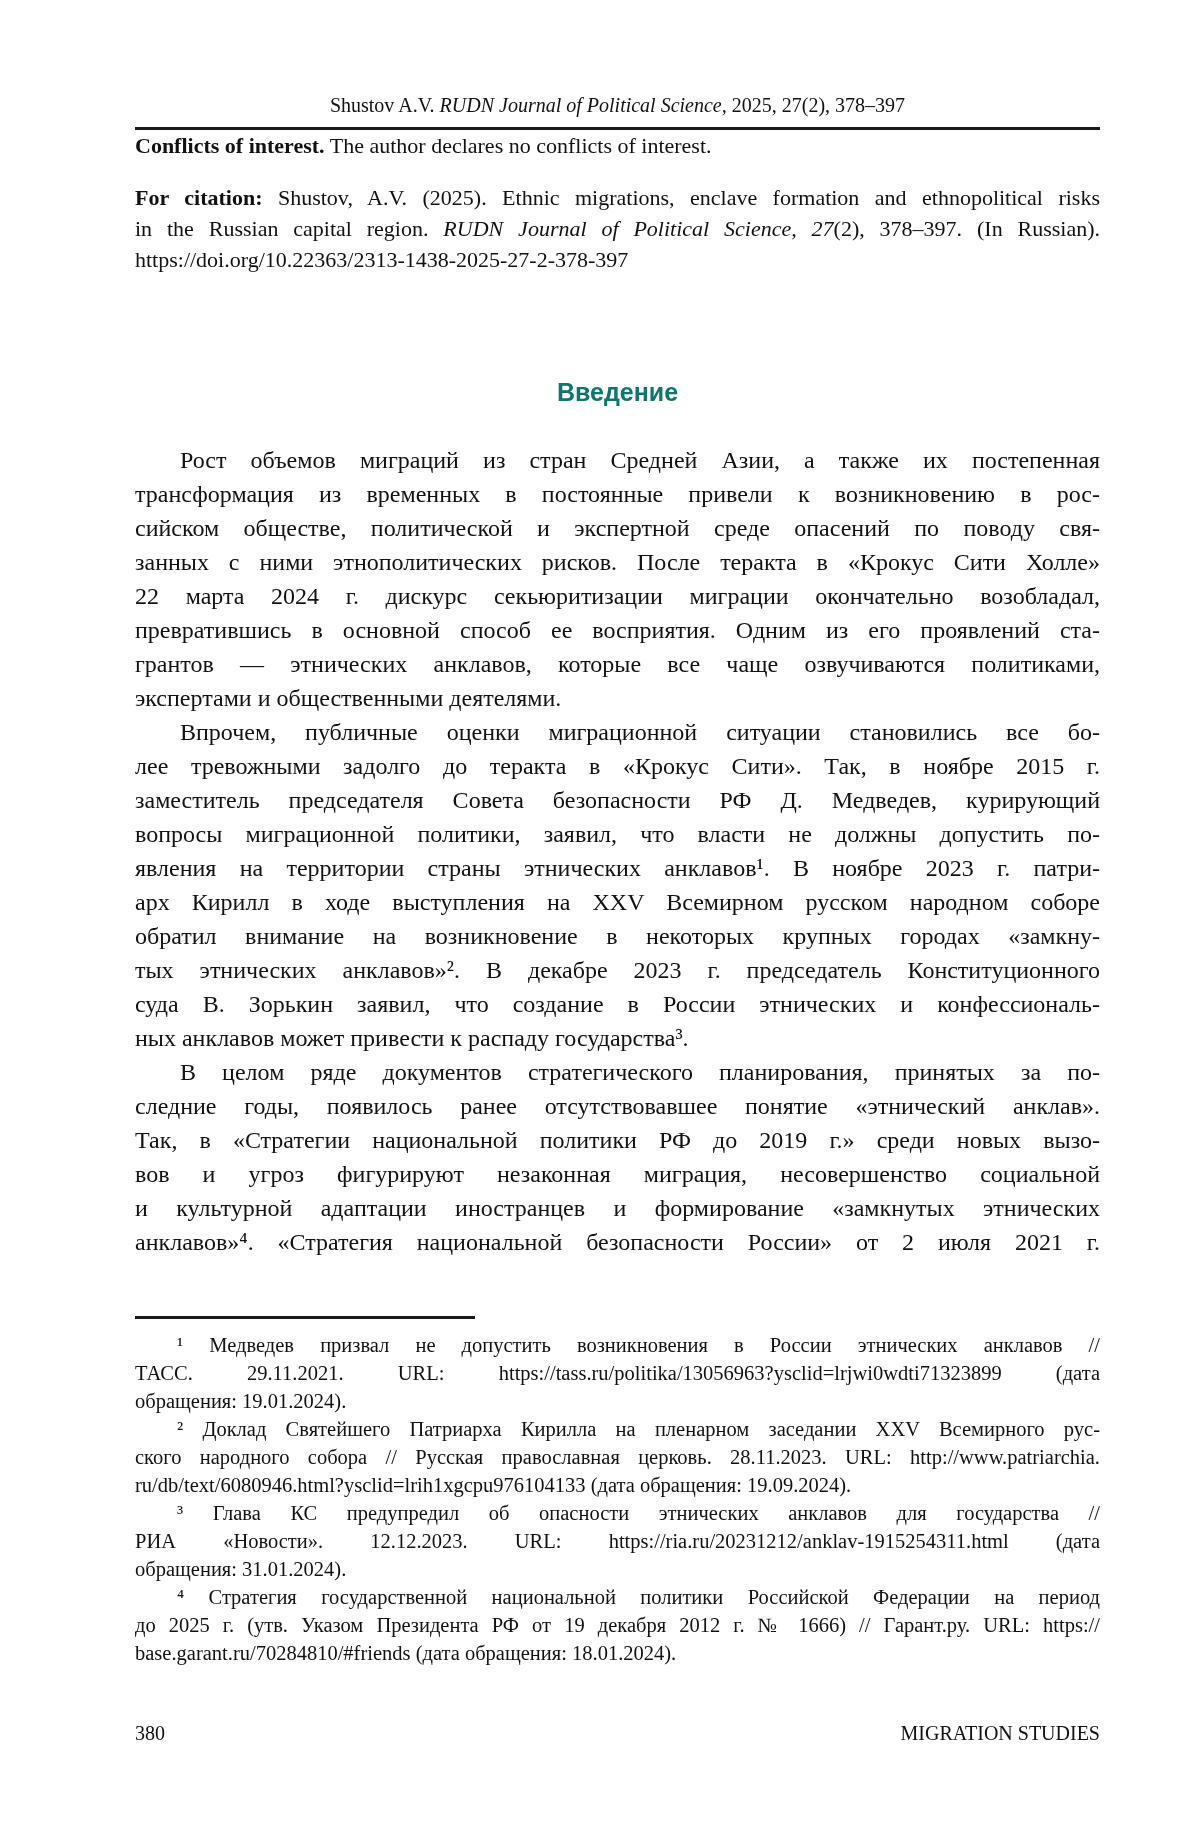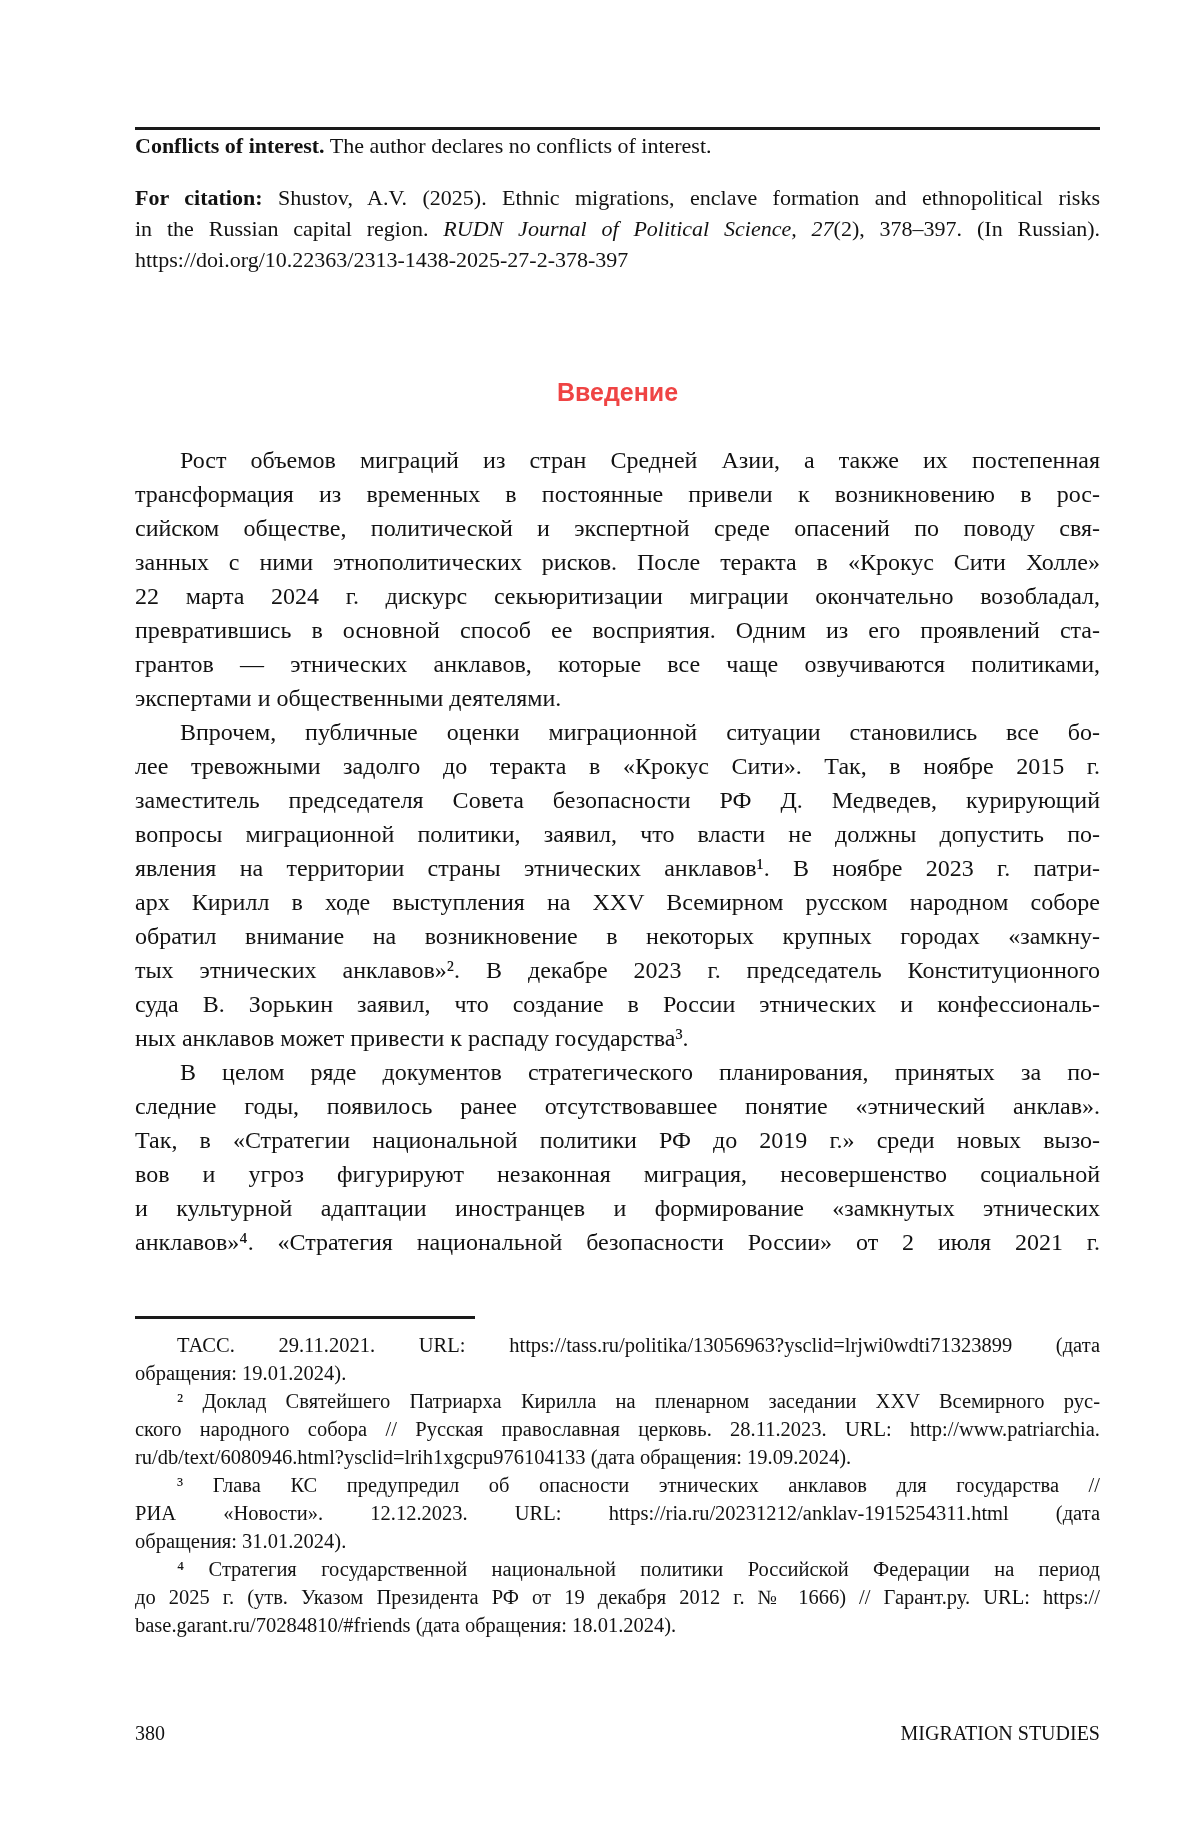--- a/index.html
+++ b/index.html
@@ -24,41 +24,44 @@
 
   .head-rule { top: 127px; height: 3px; background: #1a1a1a; }
 
   .conflicts { top: 131px; font-size: 22px; line-height: 30px; }
   .citation  { top: 182px; font-size: 22px; line-height: 31px; }
 
   .section-title {
     top: 378px; width: 965px; margin: 0;
     text-align: center;
     font-family: "Liberation Sans", "DejaVu Sans", sans-serif;
-    font-size: 25px; font-weight: bold; color: #ef4444;
+    font-size: 25px; font-weight: bold; color: #0f766e;
   }
 
   .body-text { top: 443px; font-size: 24px; line-height: 34px; }
   .para .line:first-child { text-indent: 45px; }
 
   .fn-rule { top: 1316px; width: 340px; height: 3px; background: #1a1a1a; }
 
   .footnotes { top: 1331px; font-size: 20.5px; line-height: 28px; }
   .fn .line:first-child { text-indent: 42px; }
 
   .page-footer {
     top: 1722px; font-size: 20px;
     display: flex; justify-content: space-between; align-items: baseline;
   }
 </style>
 </head>
 <body>
 
 <div class="page">
 
+  <div class="abs running-head">
+      <div class="line"><span>Shustov A.V. </span><span class="i">RUDN Journal of Political Science,</span><span> 2025, 27(2), 378–397</span></div>
+    </div>
 
   <div class="abs head-rule"></div>
 
   <div class="abs conflicts">
       <div class="line"><span class="b">Conflicts of interest.</span><span> The author declares no conflicts of interest.</span></div>
     </div>
 
   <div class="abs citation">
       <div class="line jl"><span class="b">For citation:</span><span> Shustov, A.V. (2025). Ethnic migrations, enclave formation and ethnopolitical risks</span></div>
       <div class="line jl"><span>in the Russian capital region. </span><span class="i">RUDN Journal of Political Science,</span><span> </span><span class="i">27</span><span>(2), 378–397. (In Russian).</span></div>
@@ -97,20 +100,21 @@
         <div class="line jl"><span>вов и угроз фигурируют незаконная миграция, несовершенство социальной</span></div>
         <div class="line jl"><span>и культурной адаптации иностранцев и формирование «замкнутых этнических</span></div>
         <div class="line jl"><span>анклавов»⁴. «Стратегия национальной безопасности России» от 2 июля 2021 г.</span></div>
       </div>
   </div>
 
   <div class="abs fn-rule"></div>
 
   <div class="abs footnotes">
     <div class="fn">
+        <div class="line jl"><span>¹ Медведев призвал не допустить возникновения в России этнических анклавов //</span></div>
         <div class="line jl"><span>ТАСС. 29.11.2021. URL: https://tass.ru/politika/13056963?ysclid=lrjwi0wdti71323899 (дата</span></div>
         <div class="line"><span>обращения: 19.01.2024).</span></div>
       </div>
     <div class="fn">
         <div class="line jl"><span>² Доклад Святейшего Патриарха Кирилла на пленарном заседании XXV Всемирного рус-</span></div>
         <div class="line jl"><span>ского народного собора // Русская православная церковь. 28.11.2023. URL: http://www.patriarchia.</span></div>
         <div class="line"><span>ru/db/text/6080946.html?ysclid=lrih1xgcpu976104133 (дата обращения: 19.09.2024).</span></div>
       </div>
     <div class="fn">
         <div class="line jl"><span>³ Глава КС предупредил об опасности этнических анклавов для государства //</span></div>

